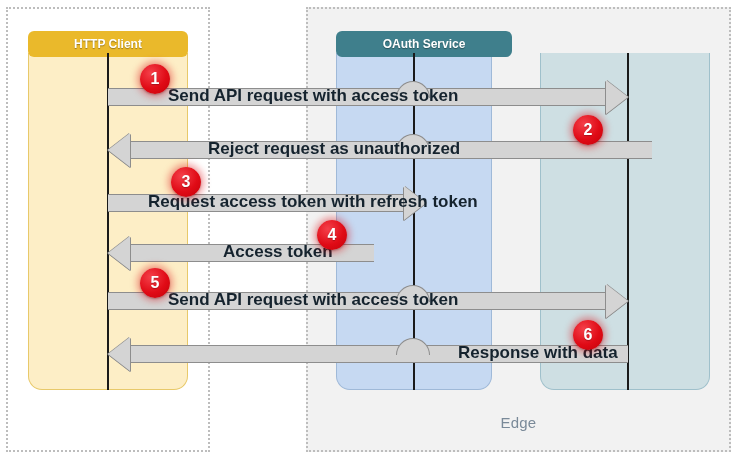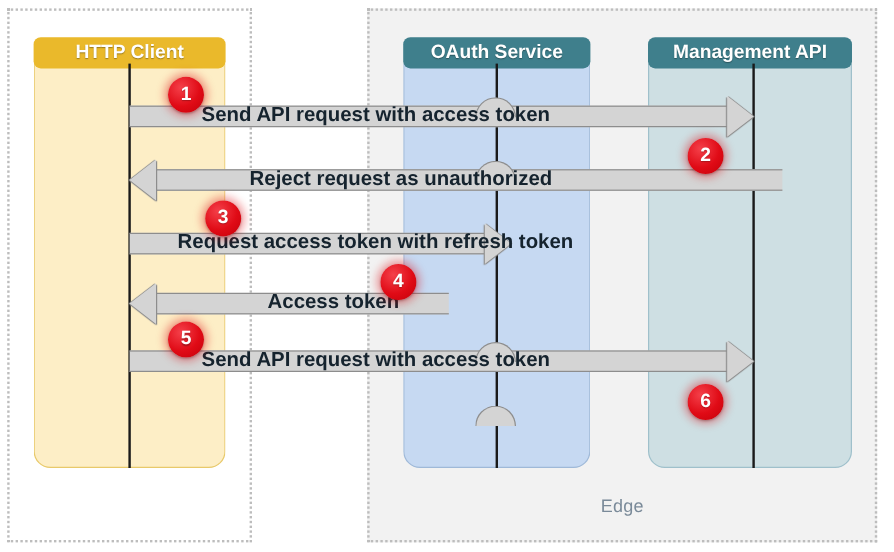--- a/index.html
+++ b/index.html
@@ -66,32 +66,32 @@
     border: 1px solid #9fc0cb;
     border-top: none;
   }
 
   .p-header {
     position: absolute;
     box-sizing: border-box;
     border-radius: 6px;
     color: #ffffff;
     font-weight: bold;
-    font-size: 16px;
+    font-size: 12px;
     text-align: center;
     line-height: 26px;
     height: 26px;
     text-shadow: 0 1px 1px rgba(0,0,0,0.35);
   }
   .h-client {
     left: 28px; top: 31px; width: 160px;
     background: #eab92b;
   }
   .h-oauth {
-    left: 336px; top: 31px; width: 156px;
+    left: 336px; top: 31px; width: 176px;
     background: #3f7f8c;
   }
   .h-mgmt {
     left: 540px; top: 31px; width: 170px;
     background: #3f7f8c;
   }
 
   
   .lifeline {
     position: absolute;
@@ -180,21 +180,20 @@
   <div class="boundary boundary-client"></div>
   <div class="boundary boundary-edge"></div>
   <div class="edge-label">Edge</div>
 
   <div class="participant p-client"></div>
   <div class="participant p-oauth"></div>
   <div class="participant p-mgmt"></div>
 
   <div class="p-header h-client">HTTP Client</div>
   <div class="p-header h-oauth">OAuth Service</div>
-  <div class="p-header h-mgmt">Management API</div>
 
   <div class="lifeline" style="left:107px;"></div>
   <div class="lifeline" style="left:413px;"></div>
   <div class="lifeline" style="left:627px;"></div>
 
   <div class="msg" style="left:108px; top:88px; width:520px;">
     <div class="bar" style="left:0; right:22px;"></div>
     <div class="head right" style="right:0;"></div>
     <div class="label" style="left:60px;">Send API request with access token</div>
   </div>
@@ -219,20 +218,25 @@
     <div class="label" style="left:115px;">Access token</div>
   </div>
 
   <div class="msg" style="left:108px; top:292px; width:520px;">
     <div class="bar" style="left:0; right:22px;"></div>
     <div class="head right" style="right:0;"></div>
     <div class="label" style="left:60px;">Send API request with access token</div>
   </div>
   <div class="hump" style="left:396px; top:285px;"></div>
 
+  <div class="msg" style="left:108px; top:345px; width:520px;">
+    <div class="bar" style="left:22px; right:0;"></div>
+    <div class="head left" style="left:0;"></div>
+    <div class="label" style="left:350px;">Response with data</div>
+  </div>
   <div class="hump" style="left:396px; top:338px;"></div>
 
   <div class="badge" style="left:140px; top:64px;">1</div>
   <div class="badge" style="left:573px; top:115px;">2</div>
   <div class="badge" style="left:171px; top:167px;">3</div>
   <div class="badge" style="left:317px; top:220px;">4</div>
   <div class="badge" style="left:140px; top:268px;">5</div>
   <div class="badge" style="left:573px; top:320px;">6</div>
 
 </div>

